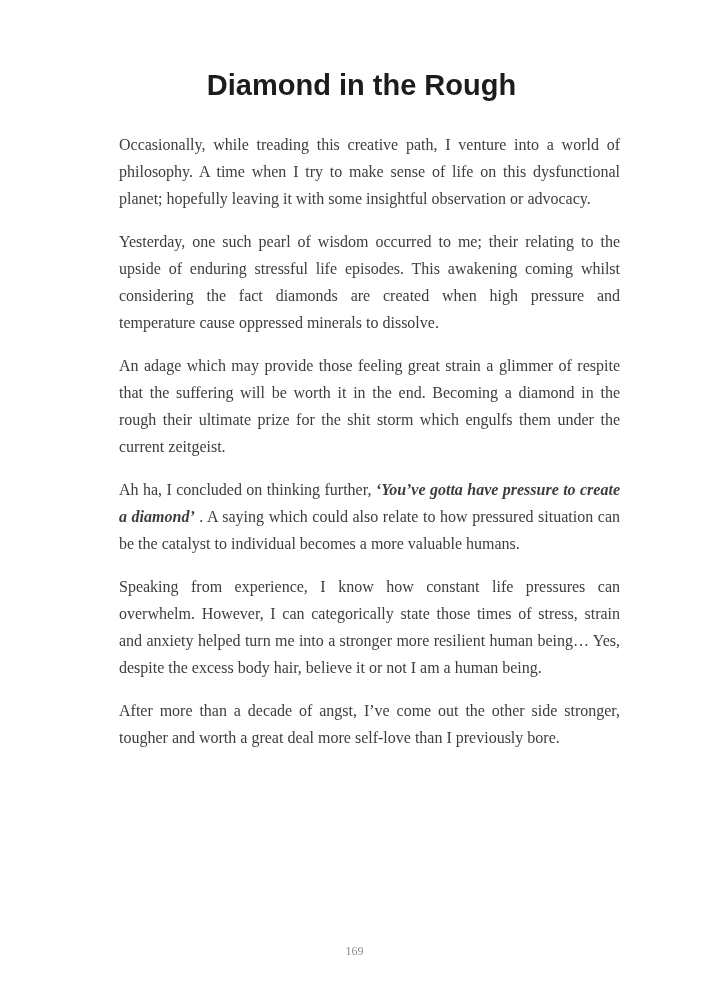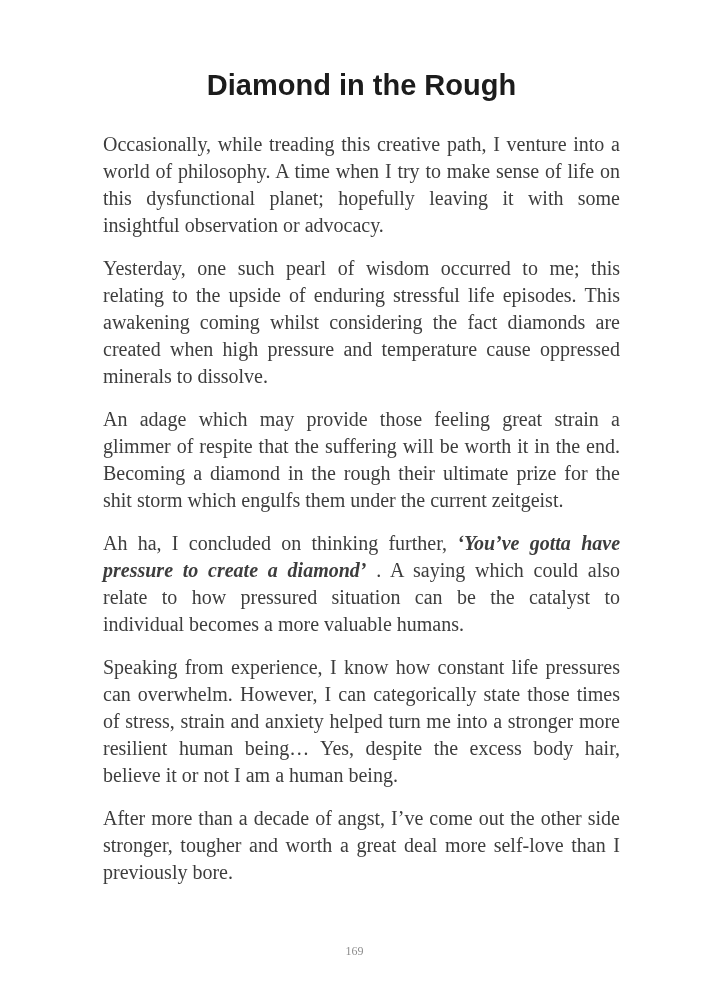--- a/index.html
+++ b/index.html
@@ -20,23 +20,23 @@
     margin: 0 0 27px 0;
     font-family: "Liberation Sans", "DejaVu Sans", sans-serif;
     font-weight: 700;
     font-size: 29px;
     line-height: 38px;
     text-align: center;
     color: #1c1c1c;
     letter-spacing: 0px;
   }
   .body-text p {
-    margin: 0 0 16px 0;
+    margin: 0 0 16px 16px;
     font-family: "Liberation Serif", "DejaVu Serif", serif;
-    font-size: 20px;
+    font-size: 16px;
     line-height: 27px;
     color: #3d3d3d;
     text-align: justify;
     text-justify: inter-word;
   }
   .bold-italic {
     font-weight: 700;
     font-style: italic;
   }
   .page-number {
@@ -54,21 +54,21 @@
 <body>
 
 <div class="page">
 
   <h1 class="title">Diamond in the Rough</h1>
 
   <div class="body-text">
 
     <p>Occasionally, while treading this creative path, I venture into a world of philosophy. A time when I try to make sense of life on this dysfunctional planet; hopefully leaving it with some insightful observation or advocacy.</p>
 
-    <p>Yesterday, one such pearl of wisdom occurred to me; this relating to the upside of enduring stressful life episodes. This awakening coming whilst considering the fact diamonds are created when high pressure and temperature cause oppressed minerals to dissolve.</p>
+    <p>Yesterday, one such pearl of wisdom occurred to me; their relating to the upside of enduring stressful life episodes. This awakening coming whilst considering the fact diamonds are created when high pressure and temperature cause oppressed minerals to dissolve.</p>
 
     <p>An adage which may provide those feeling great strain a glimmer of respite that the suffering will be worth it in the end. Becoming a diamond in the rough their ultimate prize for the shit storm which engulfs them under the current zeitgeist.</p>
 
     <p><span>Ah ha, I concluded on thinking further, </span><span class="bold-italic">‘You’ve gotta have pressure to create a diamond’</span><span> . A saying which could also relate to how pressured situation can be the catalyst to individual becomes a more valuable humans.</span></p>
 
     <p>Speaking from experience, I know how constant life pressures can overwhelm. However, I can categorically state those times of stress, strain and anxiety helped turn me into a stronger more resilient human being… Yes, despite the excess body hair, believe it or not I am a human being.</p>
 
     <p>After more than a decade of angst, I’ve come out the other side stronger, tougher and worth a great deal more self-love than I previously bore.</p>
 
   </div>

